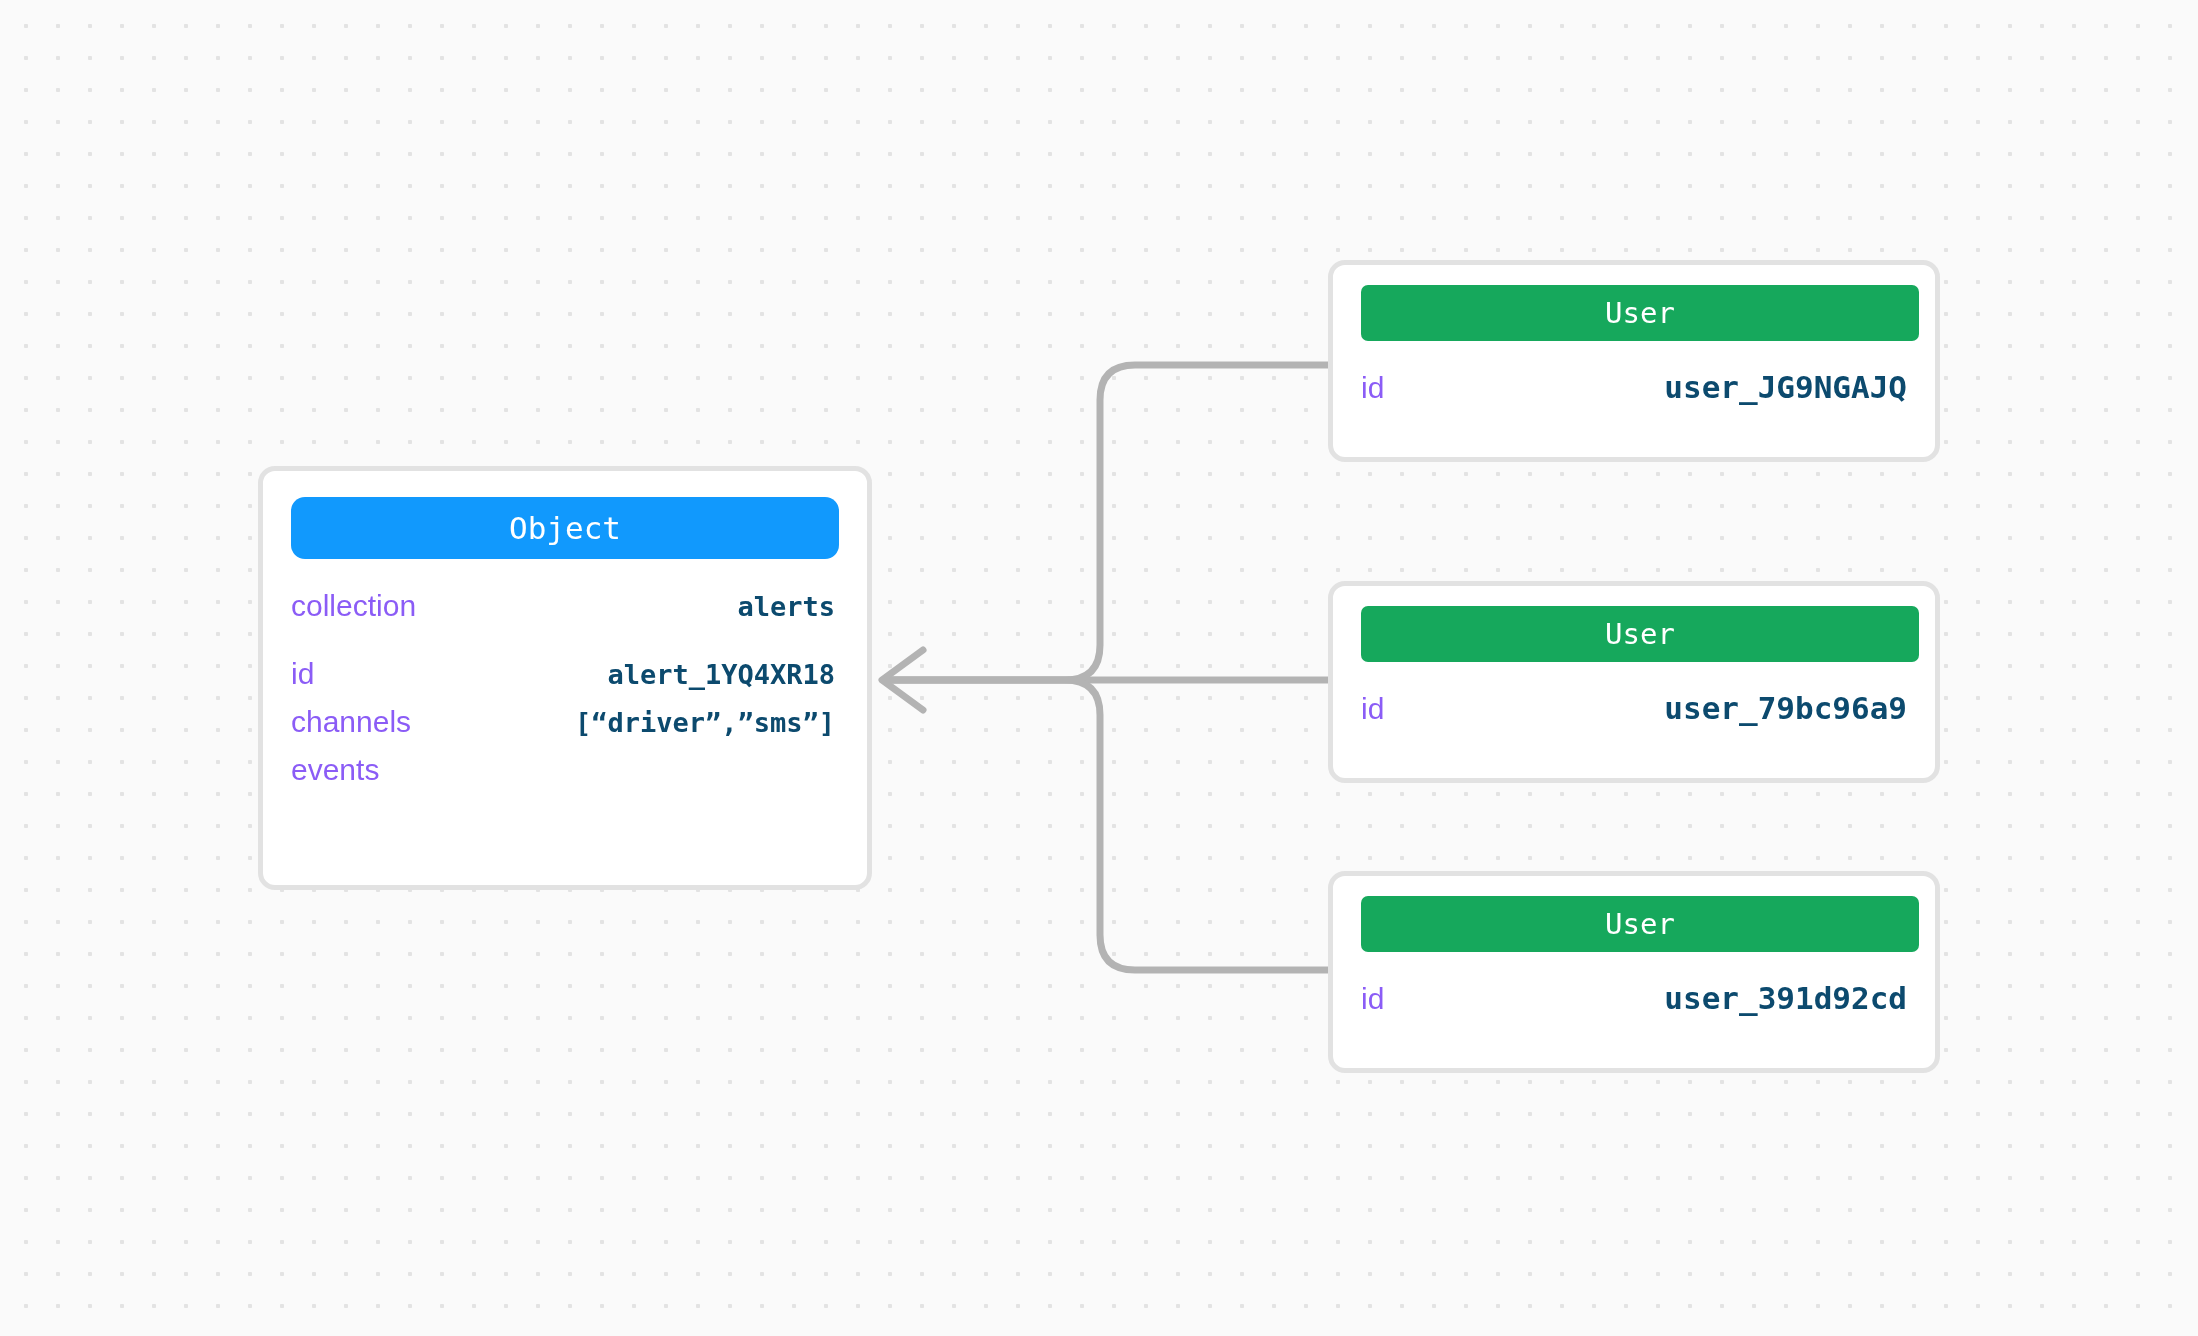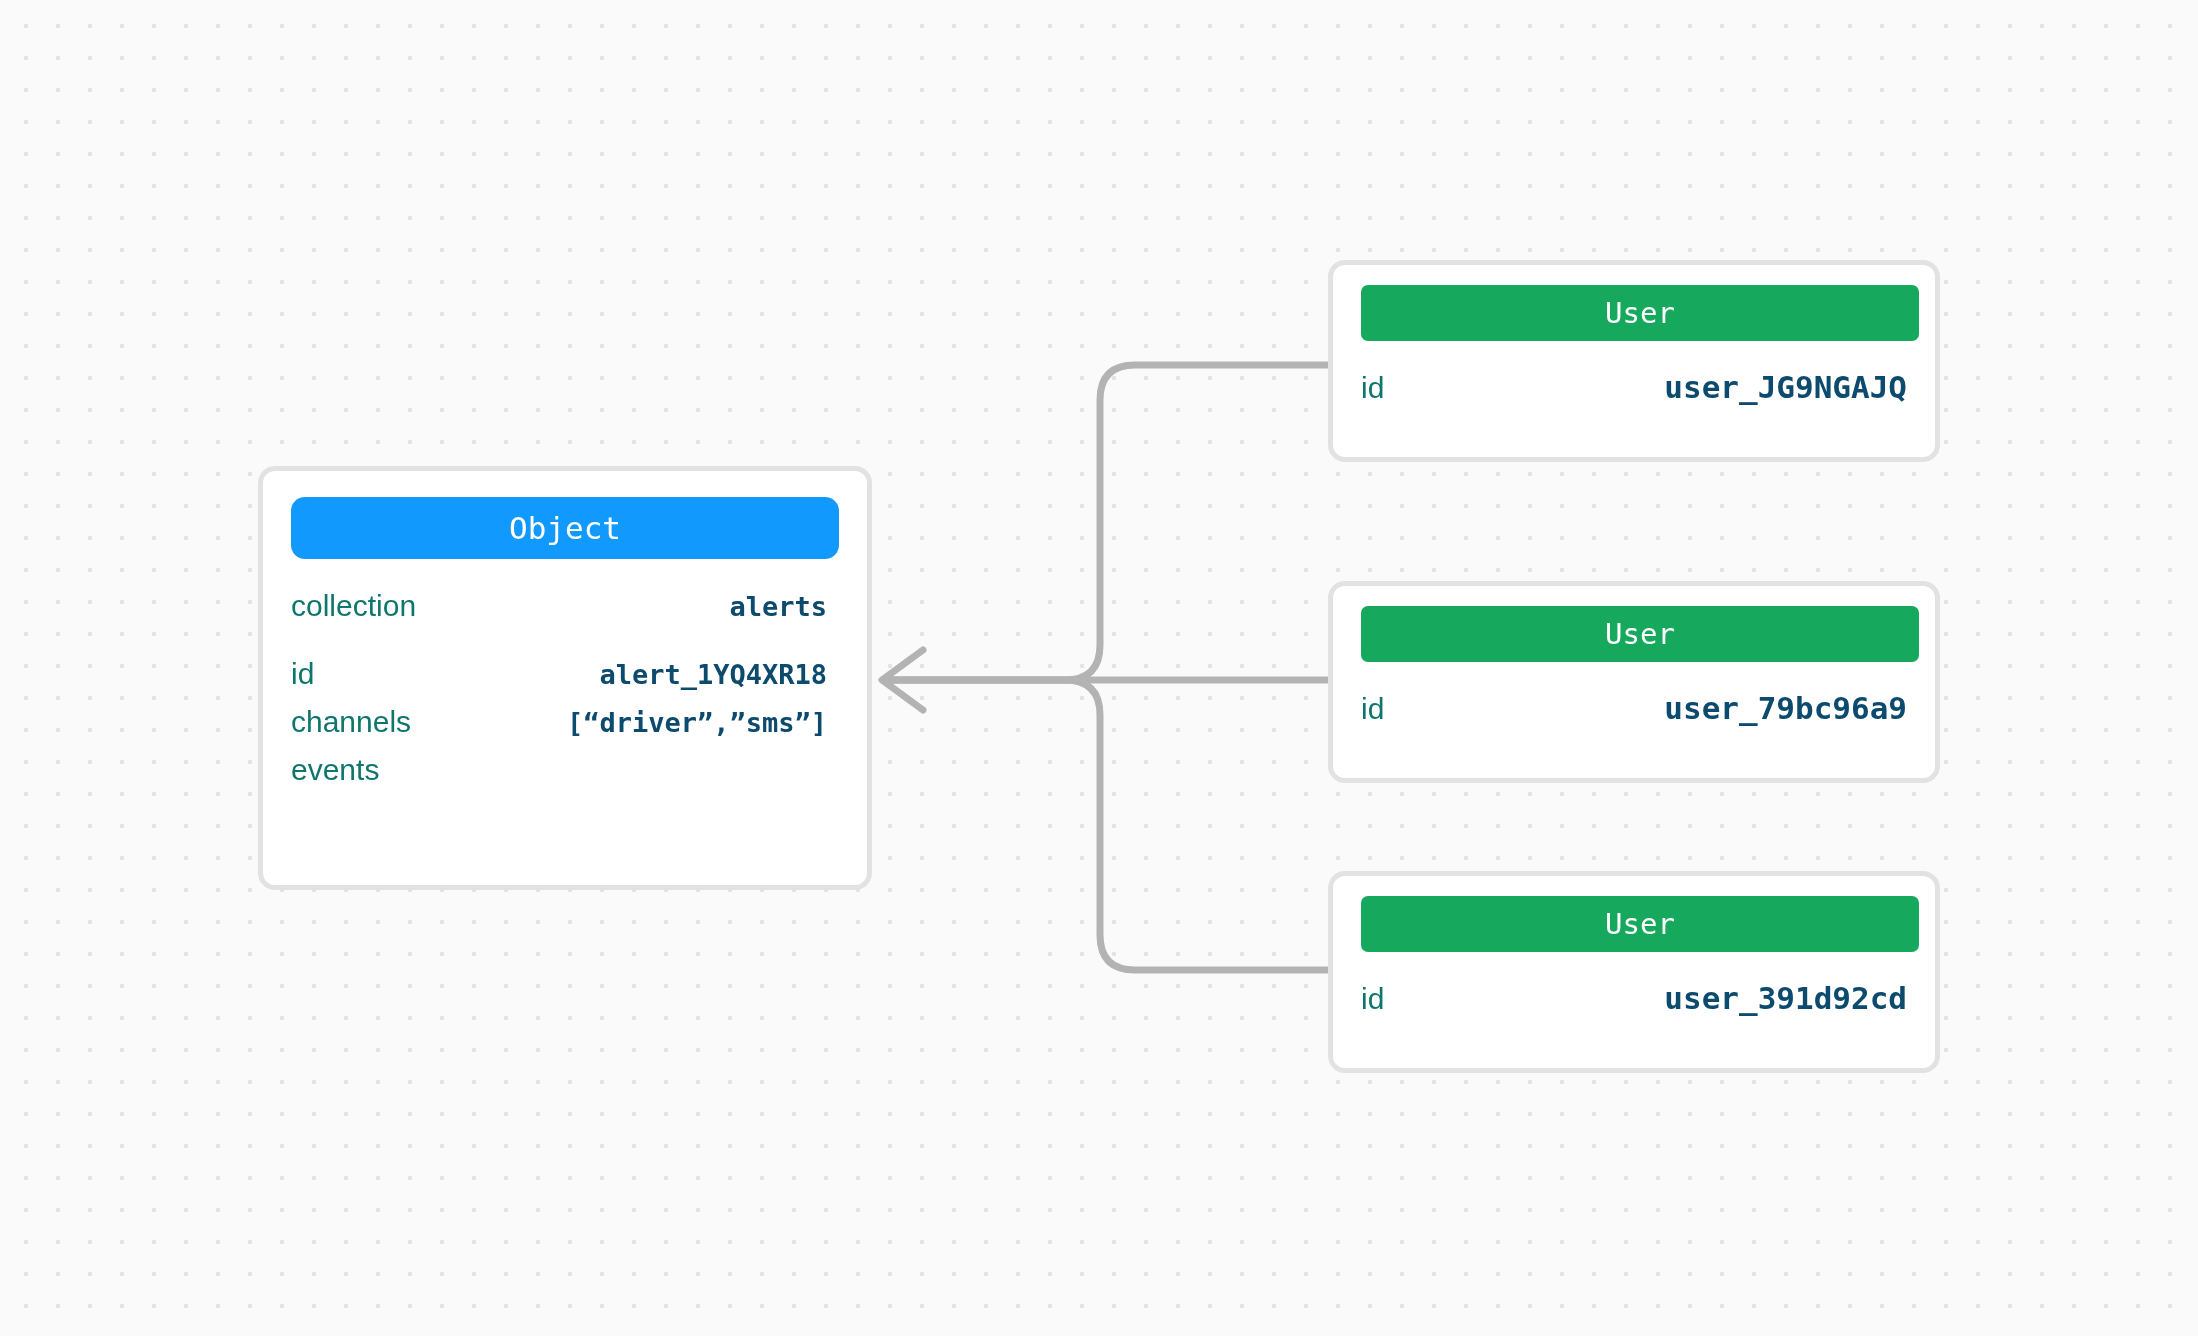--- a/index.html
+++ b/index.html
@@ -59,21 +59,21 @@
   }
 
   .row {
     display: flex;
     align-items: baseline;
     justify-content: space-between;
     white-space: nowrap;
   }
 
   .row-key {
-    color: #0f766e;
+    color: #8b5cf6;
     font-family: "Liberation Sans", sans-serif;
   }
 
   .row-val {
     color: #0c4a6e;
     font-family: "DejaVu Sans Mono", "Liberation Mono", monospace;
     font-weight: bold;
     text-align: right;
   }
 
@@ -86,21 +86,21 @@
   }
   #card-object .card-header {
     margin: 26px 28px 0 28px;
     height: 62px;
     line-height: 62px;
     font-size: 31px;
     background: #1199fd;
     border-radius: 14px;
   }
   #card-object .rows {
-    padding: 30px 40px 0 28px;
+    padding: 30px 32px 0 28px;
   }
   #card-object .row {
     font-size: 30px;
     height: 48px;
   }
   #card-object .row-val {
     font-size: 27px;
   }
   #card-object .group-gap {
     height: 20px;

